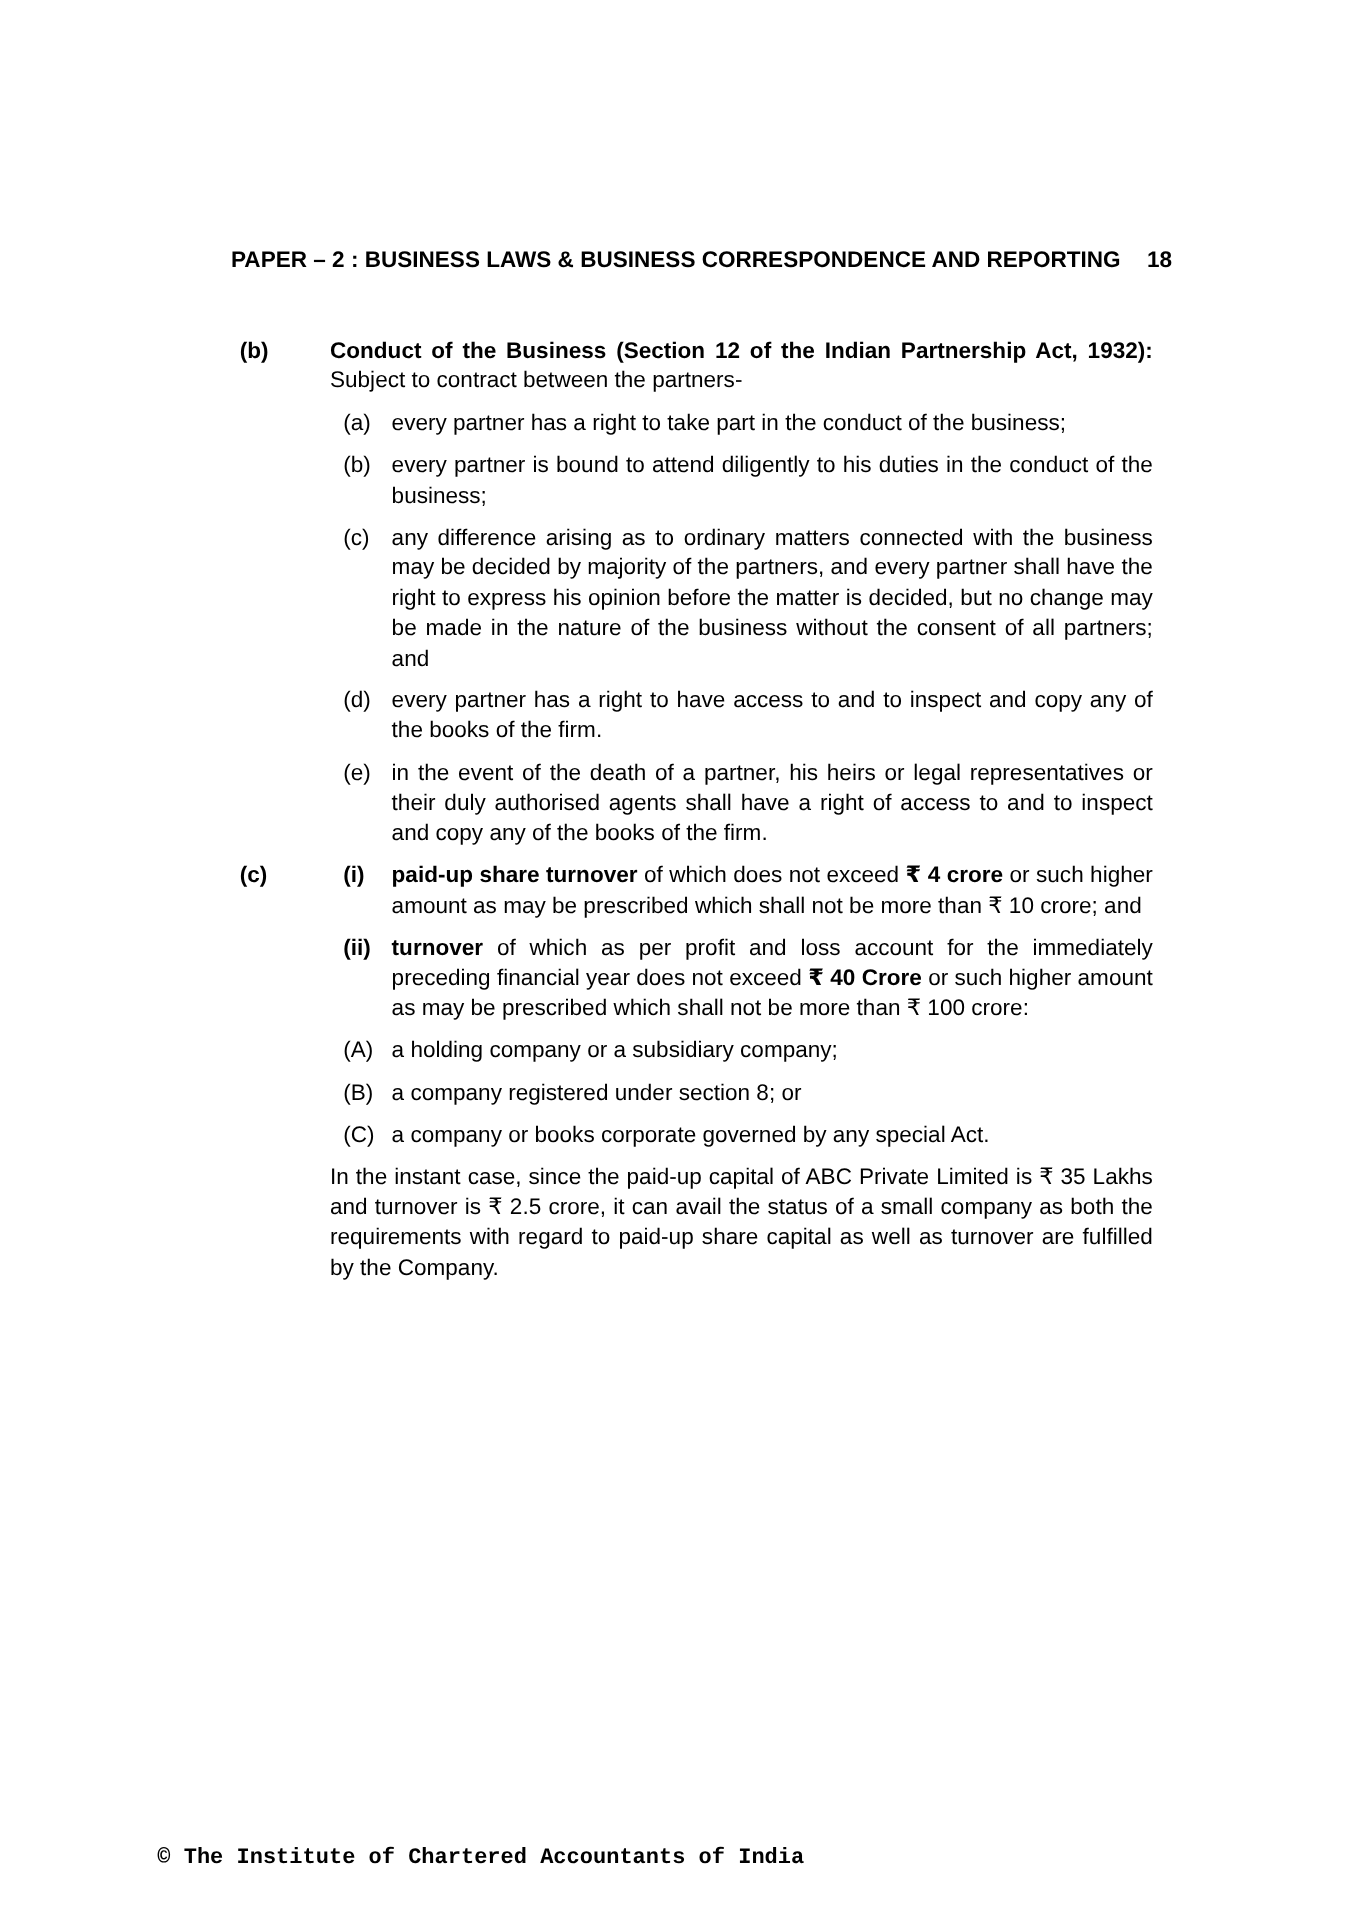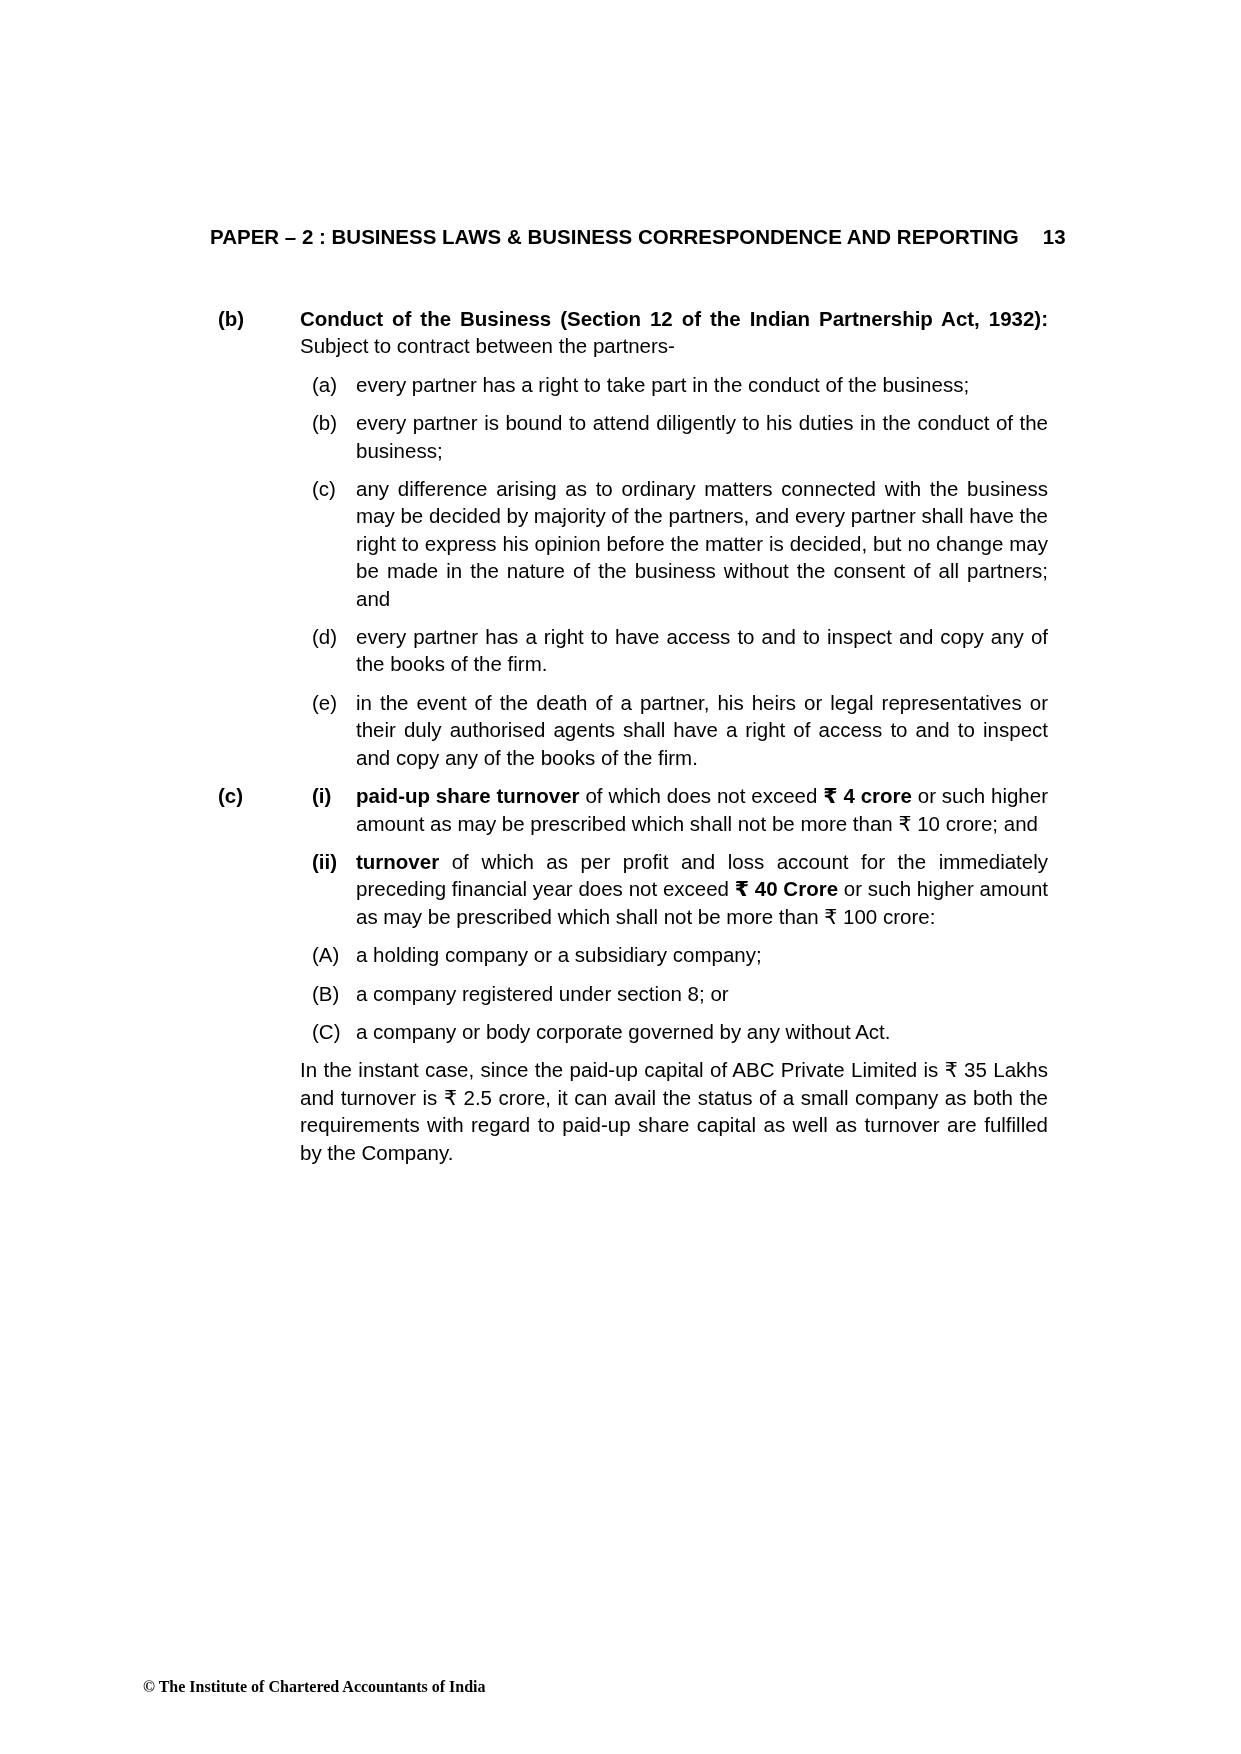--- a/index.html
+++ b/index.html
@@ -54,34 +54,34 @@
   }
   .sublist { margin-left: 12px; }
   .srow { display: flex; margin-bottom: 11px; }
   .slabel { width: 44px; flex: 0 0 44px; }
   .stext { flex: 1; min-width: 0; text-align: justify; }
 
   .footer {
     position: absolute;
     left: 143px;
     top: 1678px;
-    font-family: Liberation Serif, serif;
+    font-family: Liberation Mono, monospace;
     font-weight: bold;
-    font-size: 16px;
+    font-size: 20px;
     white-space: nowrap;
   }
 </style>
 </head>
 <body>
 
 <div class="page">
 
   <div class="header">
     <span>PAPER – 2 : BUSINESS LAWS &amp; BUSINESS CORRESPONDENCE AND REPORTING</span>
-    <span>13</span>
+    <span>18</span>
   </div>
 
   <div class="content">
 
     <div class="block">
       <div class="olabel">(b)</div>
       <div class="otext">
         <p class="para"><span class="b">Conduct of the Business (Section 12 of the Indian Partnership Act, 1932): </span><span>Subject to contract between the partners-</span></p>
         <div class="sublist">
           <div class="srow">
@@ -126,21 +126,21 @@
           <div class="srow">
             <div class="slabel">(A)</div>
             <div class="stext"><span>a holding company or a subsidiary company;</span></div>
           </div>
           <div class="srow">
             <div class="slabel">(B)</div>
             <div class="stext"><span>a company registered under section 8; or</span></div>
           </div>
           <div class="srow">
             <div class="slabel">(C)</div>
-            <div class="stext"><span>a company or body corporate governed by any without Act.</span></div>
+            <div class="stext"><span>a company or books corporate governed by any special Act.</span></div>
           </div>
         </div>
 
         <p class="para"><span>In the instant case, since the paid-up capital of ABC Private Limited is ₹ 35 Lakhs and turnover is ₹ 2.5 crore, it can avail the status of a small company as both the requirements with regard to paid-up share capital as well as turnover are fulfilled by the Company.</span></p>
       </div>
     </div>
 
   </div>
 
   <div class="footer">© The Institute of Chartered Accountants of India</div>

